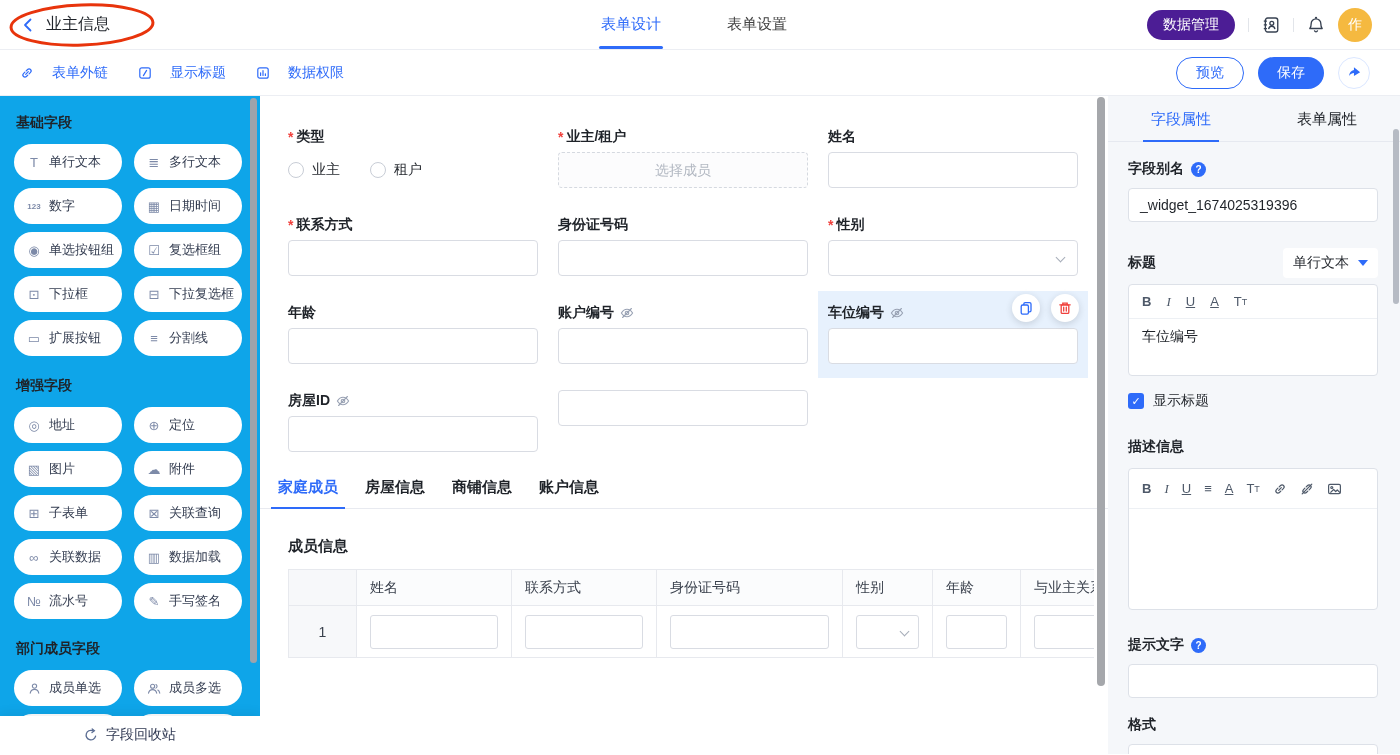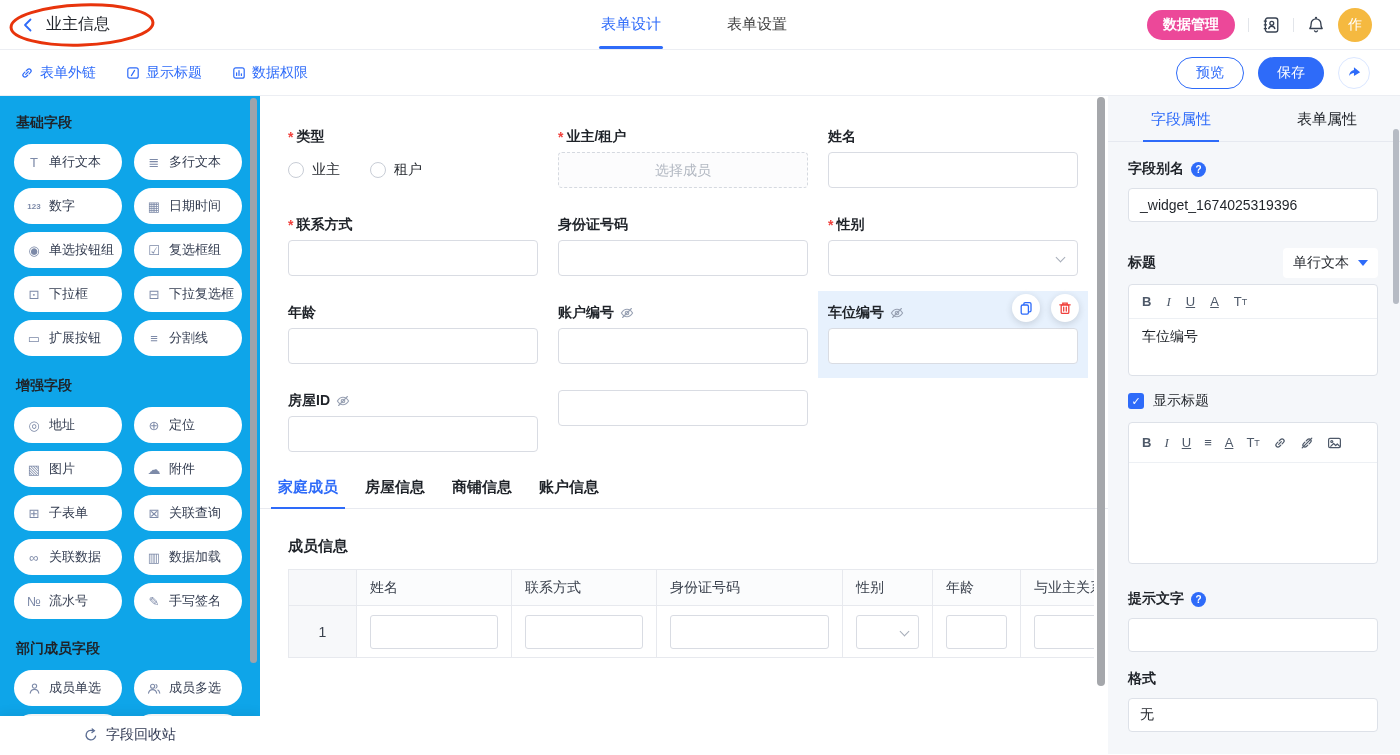--- a/index.html
+++ b/index.html
@@ -11,29 +11,29 @@
   .header { height:50px; background:#fff; border-bottom:1px solid #eceef3; display:flex; align-items:center; position:relative; }
   .h-left { display:flex; align-items:center; gap:10px; padding-left:20px; }
   .back-ic { display:flex; }
   .h-title { font-size:16px; font-weight:500; color:#1f2329; }
   .annotation { position:absolute; left:4px; top:1px; pointer-events:none; }
   .h-tabs { position:absolute; left:50%; transform:translateX(-50%); margin-left:-6px; display:flex; gap:66px; height:100%; align-items:center; }
   .h-tab { font-size:15px; color:#404040; height:100%; display:flex; align-items:center; position:relative; cursor:pointer; }
   .h-tab.active { color:#2e6bf9; font-weight:500; }
   .h-tab.active::after { content:""; position:absolute; left:-2px; right:-2px; bottom:0; height:3px; background:#2e6bf9; border-radius:2px; }
   .h-right { margin-left:auto; display:flex; align-items:center; gap:13px; padding-right:28px; }
-  .pill-green { height:30px; padding:0 16px; border-radius:15px; background:#ec4899; color:#fff; font-size:14px; display:flex; align-items:center; cursor:pointer;font-weight:bold; }
+  .pill-green { height:30px; padding:0 16px; border-radius:15px; background:#4c1d95; color:#fff; font-size:14px; display:flex; align-items:center; cursor:pointer; }
   .vdiv { width:1px; height:14px; background:#e2e5ea; }
   .hic { color:#374151; display:flex; cursor:pointer; }
   .avatar { width:34px; height:34px; border-radius:50%; background:#f5b940; color:#fff; font-size:14px; display:flex; align-items:center; justify-content:center; cursor:pointer; }
 
   
   .toolbar { height:46px; background:#fff; border-bottom:1px solid #eceef3; display:flex; align-items:center; padding:0 30px 0 20px; }
   .t-links { display:flex; gap:30px; }
-  .t-link { color:#2e6bf9; font-size:14px; display:flex; align-items:center; gap:6px; cursor:pointer; }
+  .t-link { color:#2e6bf9; font-size:14px; display:flex; align-items:center; gap:18px; cursor:pointer; }
   .t-right { margin-left:auto; display:flex; align-items:center; gap:14px; }
   .btn-outline { height:32px; padding:0 19px; border:1px solid #2e6bf9; color:#2e6bf9; background:#fff; border-radius:16px; font-size:14px; display:flex; align-items:center; cursor:pointer; }
   .btn-primary { height:32px; padding:0 19px; border:none; color:#fff; background:#2e6bf9; border-radius:16px; font-size:14px; display:flex; align-items:center; cursor:pointer; }
   .btn-share { width:32px; height:32px; border-radius:50%; background:#fff; border:1px solid #dbe7ff; display:flex; align-items:center; justify-content:center; cursor:pointer; }
 
   
   .bodyrow { display:flex; height:658px; }
 
   
   .sidebar { width:260px; background:#0ea5e9; position:relative; padding:18px 0 0 14px; overflow:hidden; }
@@ -519,20 +519,21 @@
             </span>
         </div>
         <div class="ed-body" style="height:56px">车位编号</div>
       </div>
 
       <div class="cb-row" style="margin-top:16px">
         <span class="cbx">✓</span>
         <span>显示标题</span>
       </div>
 
+      <div class="p-label" style="margin-top:28px">描述信息</div>
       <div class="editor" style="margin-top:12px">
         <div class="ed-tb" style="height:40px; gap:13px">
           <span class="tbi tb-b">B</span>
           <span class="tbi tb-i">I</span>
           <span class="tbi tb-u">U</span>
           <span class="tbi">≡</span>
           <span class="tbi tb-a">A</span>
           <span class="tbi tb-t">
               <span>T</span>
               <small>T</small>

